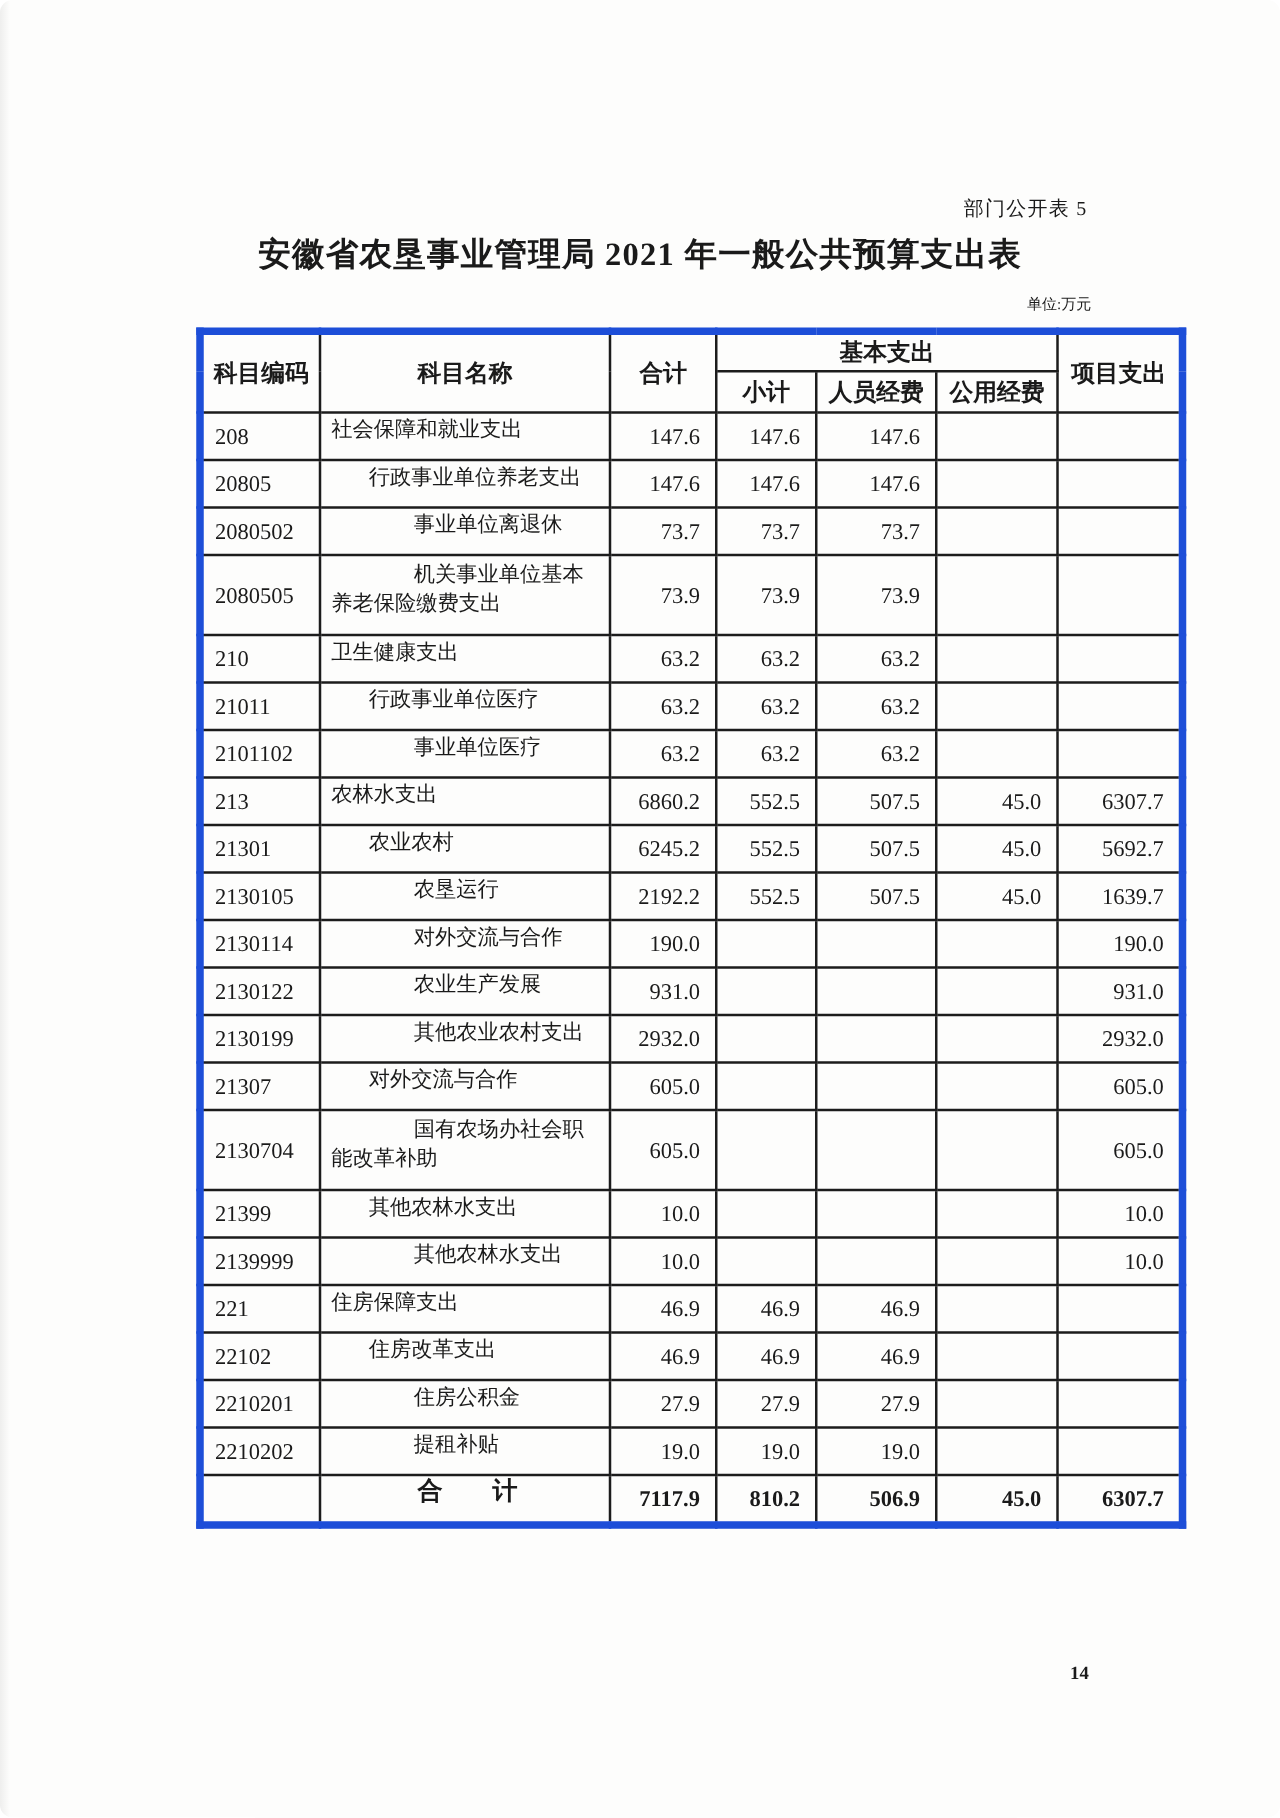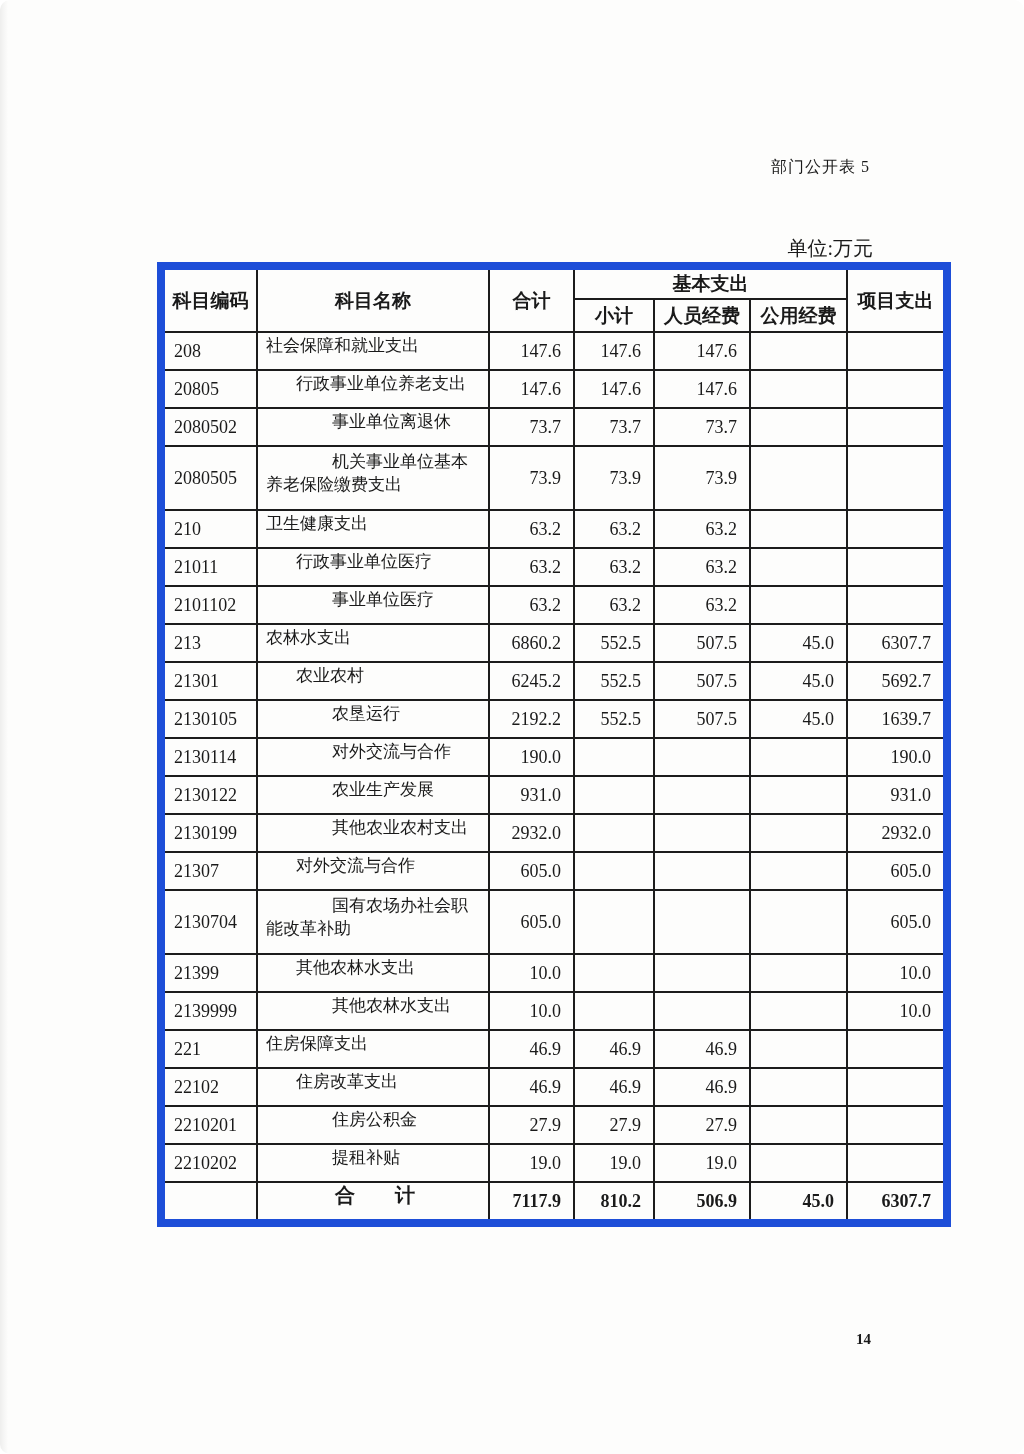--- a/index.html
+++ b/index.html
@@ -41,30 +41,30 @@
     margin: 0;
     text-align: center;
     font-size: 26px;
     font-weight: bold;
     letter-spacing: 1px;
   }
   .unit-label {
     position: absolute;
     top: 235px;
     right: 151px;
-    font-size: 20px;
+    font-size: 12px;
   }
   table.budget-table {
     position: absolute;
     top: 262px;
     left: 157px;
     width: 786px;
     border-collapse: collapse;
     table-layout: fixed;
-    border: 8px solid #1d4ed8;
+    border: 6px solid #1d4ed8;
   }
   .budget-table th, .budget-table td {
     border: 2px solid #1c1c1c;
     overflow: hidden;
   }
   .budget-table thead th {
     font-weight: bold;
     font-size: 19px;
     text-align: center;
     padding: 1px 2px;
@@ -113,20 +113,21 @@
     font-weight: bold;
   }
 </style>
 </head>
 <body>
 
 <div class="page">
 
   <div class="doc-label">部门公开表 5</div>
 
+  <h1 class="title">安徽省农垦事业管理局 2021 年一般公共预算支出表</h1>
 
   <div class="unit-label">单位:万元</div>
 
   <table class="budget-table">
     <colgroup>
       <col style="width:96px">
       <col style="width:232px">
       <col style="width:85px">
       <col style="width:80px">
       <col style="width:96px">

